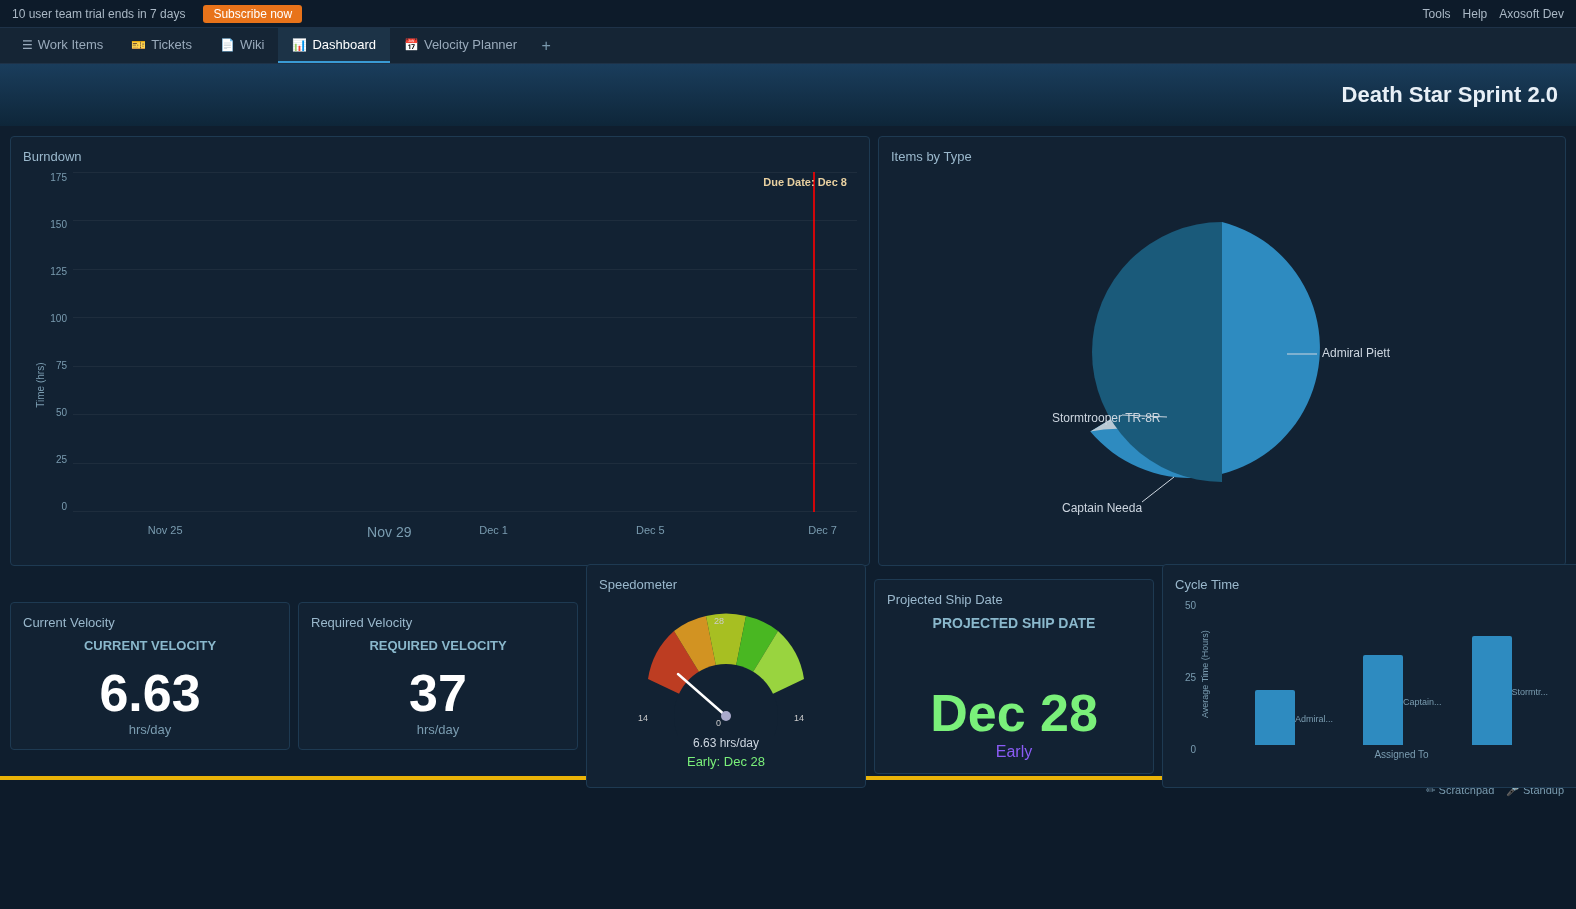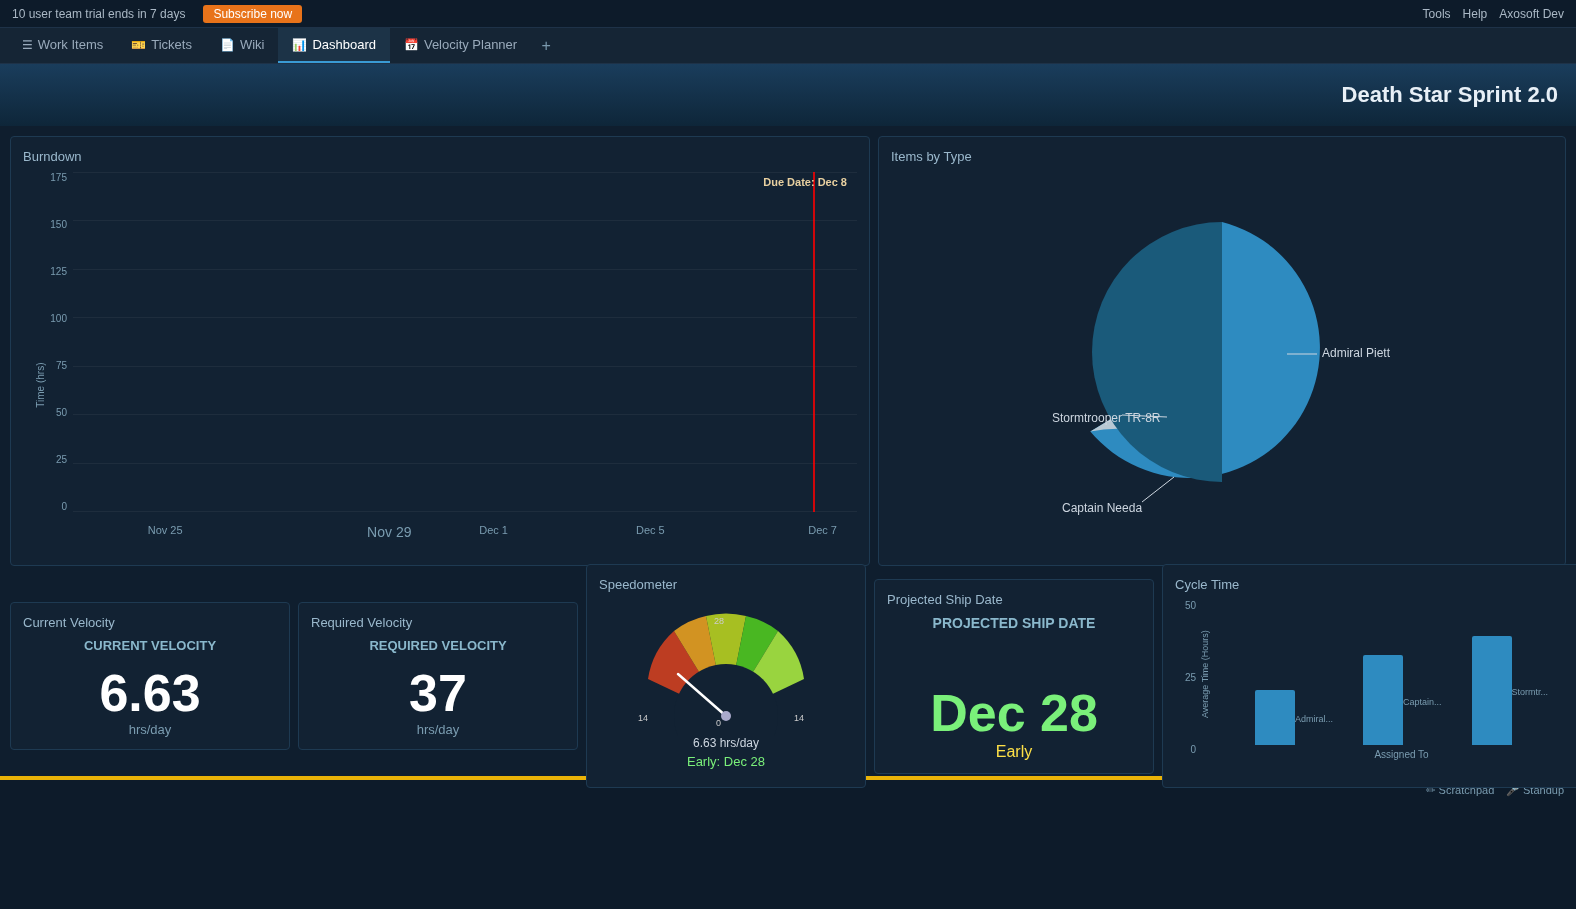--- a/index.html
+++ b/index.html
@@ -236,21 +236,21 @@
 
     
     .ship-date-big {
       font-size: 52px;
       font-weight: bold;
       color: #7af07a;
       text-align: center;
       margin-top: 44px;
     }
     .ship-date-sub {
-      color: #fde047;
+      color: #8b5cf6;
       text-align: center;
       font-size: 16px;
     }
     .ship-date-title {
       font-size: 14px;
       font-weight: bold;
       color: #8ab8cc;
       text-align: center;
       margin-bottom: 8px;
     }

